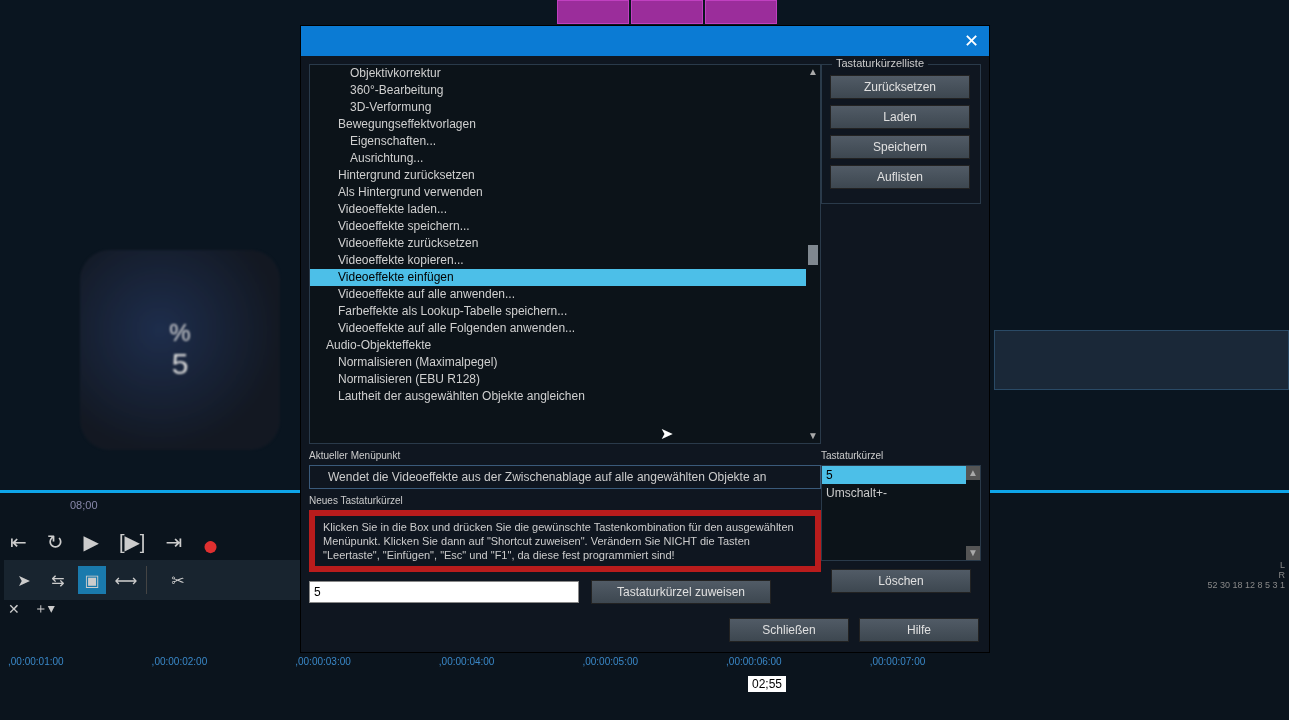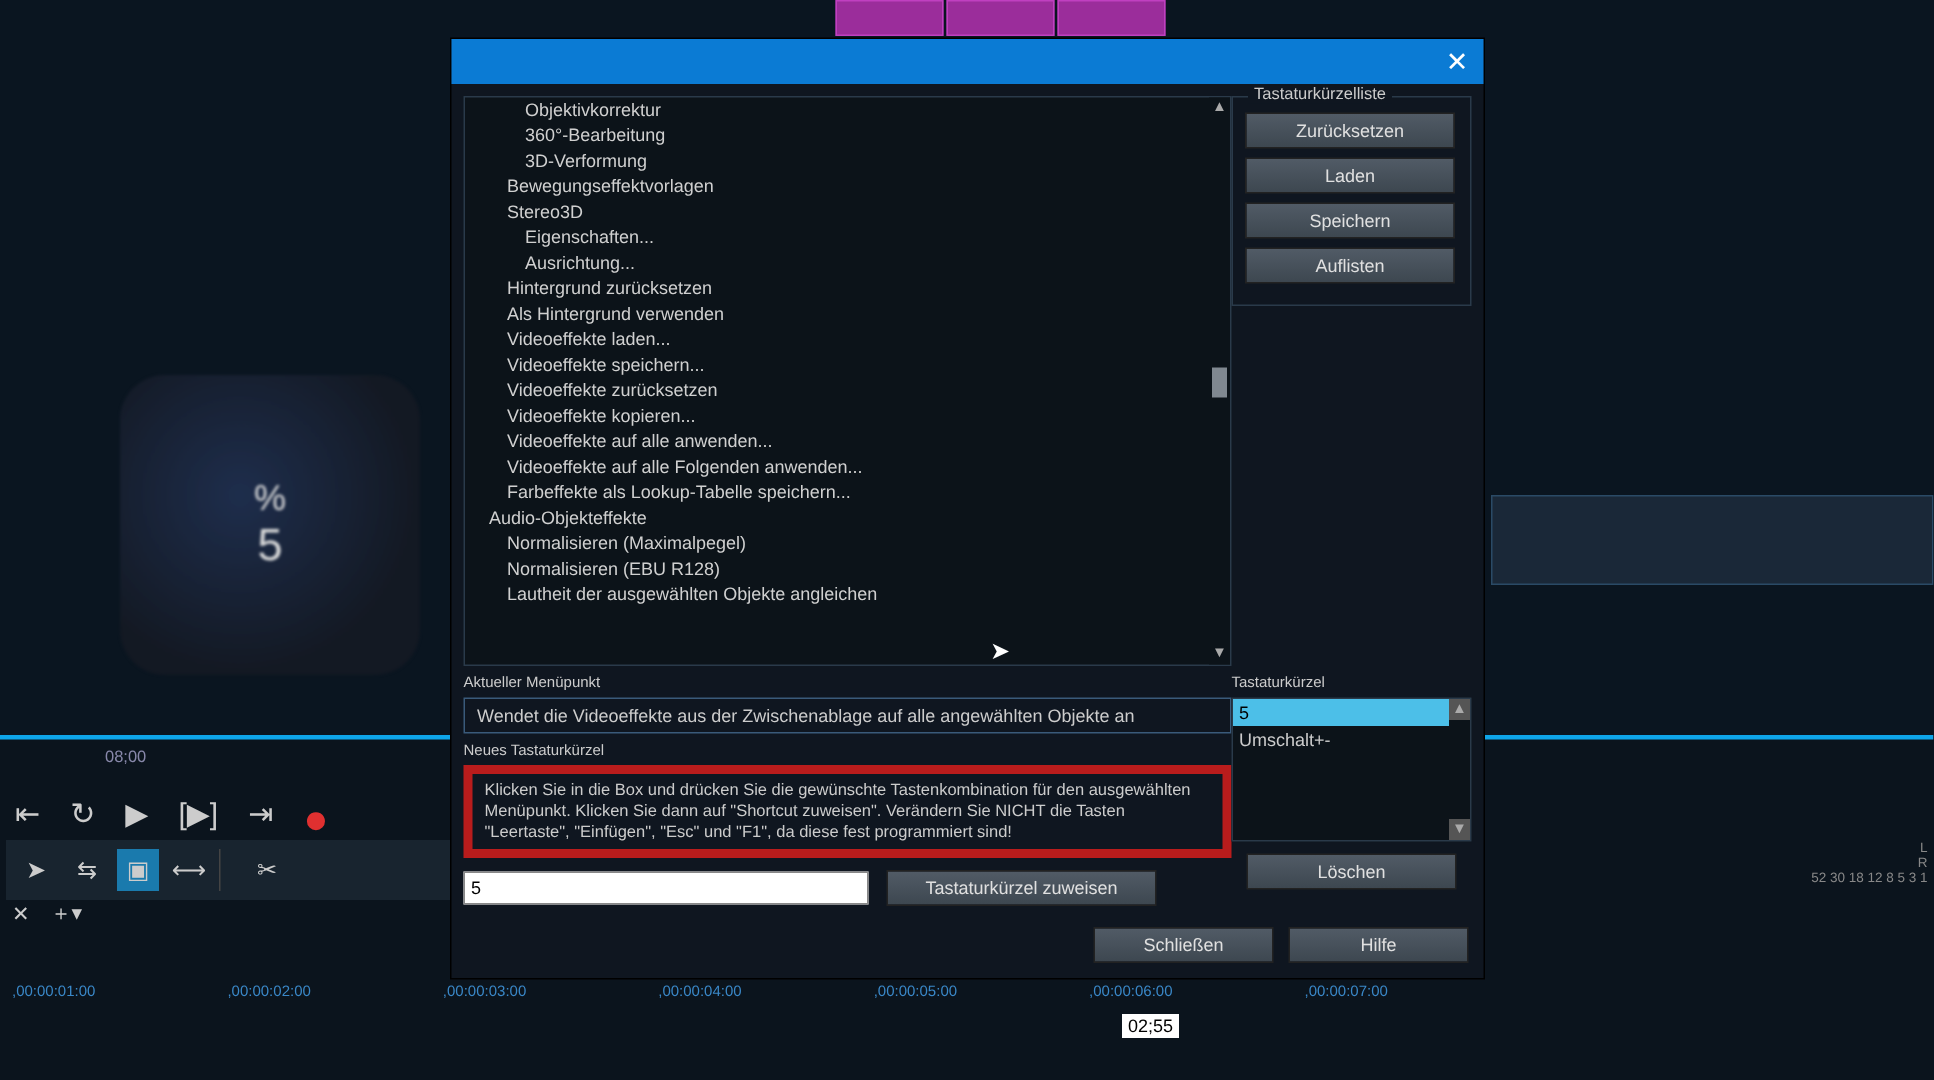--- a/index.html
+++ b/index.html
@@ -214,21 +214,21 @@
 }
 
 .section-label {
   color: #ccc;
   font-size: 10px;
   text-align: left;
   padding: 6px 0 4px 0;
 }
 .desc-box {
   border: 1px solid #3a5a7a;
-  padding: 4px 8px;
+  padding: 4px 18px;
   color: #ccc;
   font-size: 12px;
   min-height: 24px;
 }
 .instr-box {
   border: 6px solid #b91c1c;
   padding: 4px 8px;
   color: #ccc;
   font-size: 11px;
   line-height: 14px;
@@ -393,32 +393,32 @@
     <span class="close-x">✕</span>
   </div>
   <div class="dialog-body">
     <div class="left-col">
       <div class="tree-panel">
         <div class="tree-list" id="tree-list">
             <div class="tree-item lvl2">Objektivkorrektur</div>
             <div class="tree-item lvl2">360°-Bearbeitung</div>
             <div class="tree-item lvl2">3D-Verformung</div>
             <div class="tree-item lvl1">Bewegungseffektvorlagen</div>
-            <div class="tree-item lvl1">Stereo3D</div>
             <div class="tree-item lvl2">Eigenschaften...</div>
             <div class="tree-item lvl2">Ausrichtung...</div>
             <div class="tree-item lvl1">Hintergrund zurücksetzen</div>
             <div class="tree-item lvl1">Als Hintergrund verwenden</div>
             <div class="tree-item lvl1">Videoeffekte laden...</div>
             <div class="tree-item lvl1">Videoeffekte speichern...</div>
             <div class="tree-item lvl1">Videoeffekte zurücksetzen</div>
             <div class="tree-item lvl1">Videoeffekte kopieren...</div>
+            <div class="tree-item lvl1 selected">Videoeffekte einfügen</div>
             <div class="tree-item lvl1">Videoeffekte auf alle anwenden...</div>
+            <div class="tree-item lvl1">Farbeffekte als Lookup-Tabelle speichern...</div>
             <div class="tree-item lvl1">Videoeffekte auf alle Folgenden anwenden...</div>
-            <div class="tree-item lvl1">Farbeffekte als Lookup-Tabelle speichern...</div>
             <div class="tree-item lvl0">Audio-Objekteffekte</div>
             <div class="tree-item lvl1">Normalisieren (Maximalpegel)</div>
             <div class="tree-item lvl1">Normalisieren (EBU R128)</div>
             <div class="tree-item lvl1">Lautheit der ausgewählten Objekte angleichen</div>
           </div>
         <div class="tree-scrollbar">
           <div class="arrow up">▲</div>
           <div class="thumb"></div>
           <div class="arrow down">▼</div>
         </div>

